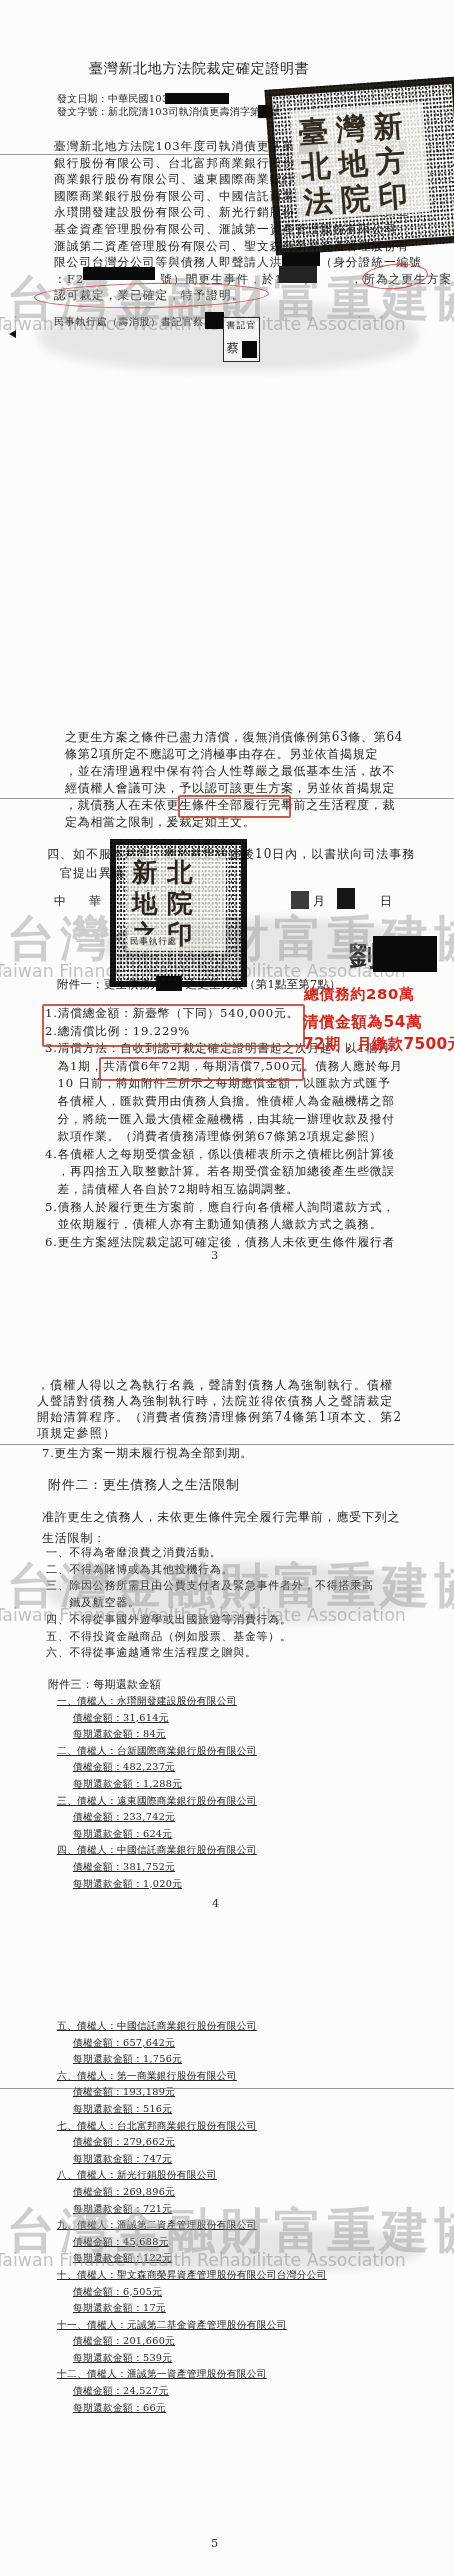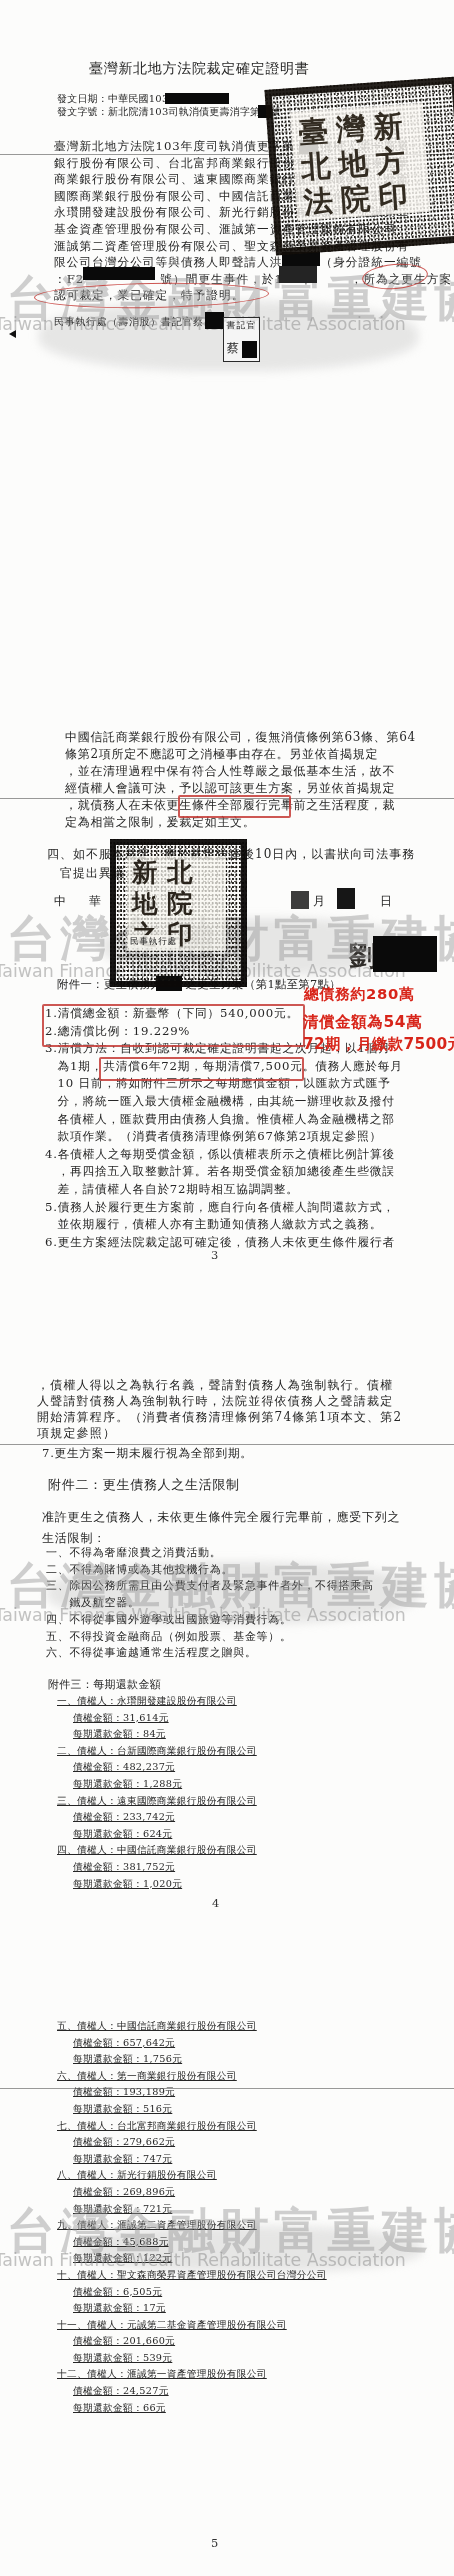--- a/index.html
+++ b/index.html
@@ -143,21 +143,21 @@
   </div>
 
   <div class="abs stamp1 speckle">
     <div class="s1inner">臺灣新北地方法院印</div>
   </div>
 
   <div class="abs redpen oval" style="left:362px;top:264px;width:64px;height:23px;transform:rotate(-5deg);"></div>
   <div class="abs redpen oval" style="left:34px;top:283px;width:233px;height:23px;transform:rotate(-1deg);"></div>
 
   <div class="abs ruling">
-      <div class="ln">中國信託商業銀行股份有限公司，復無消債條例第63條、第64</div>
+      <div class="ln">之更生方案之條件已盡力清償，復無消債條例第63條、第64</div>
       <div class="ln">條第2項所定不應認可之消極事由存在。另並依首揭規定</div>
       <div class="ln">，並在清理過程中保有符合人性尊嚴之最低基本生活，故不</div>
       <div class="ln">經債權人會議可決，予以認可該更生方案，另並依首揭規定</div>
       <div class="ln">，就債務人在未依更生條件全部履行完畢前之生活程度，裁</div>
       <div class="ln">定為相當之限制，爰裁定如主文。</div>
     </div>
   <div class="abs appeal">
       <div class="ln">四、如不服本裁定，應於裁定送達後10日內，以書狀向司法事務</div>
       <div class="ln">　官提出異議</div>
     </div>
@@ -179,22 +179,22 @@
   <div class="abs rd" style="left:373px;top:936px;width:64px;height:36px;"></div>
 
   <div class="abs att1head">附件一：更生債務人洪　之更生方案（第1點至第7點）</div>
   <div class="abs rd" style="left:156px;top:976px;width:25.5px;height:14.8px;"></div>
   <div class="abs items1">
       <div class="ln">1.清償總金額：新臺幣（下同）540,000元。</div>
       <div class="ln">2.總清償比例：19.229%</div>
       <div class="ln">3.清償方法：自收到認可裁定確定證明書起之次月起，以1個月</div>
       <div class="ln">　為1期，共清償6年72期，每期清償7,500元。債務人應於每月</div>
       <div class="ln">　10 日前，將如附件三所示之每期應償金額，以匯款方式匯予</div>
+      <div class="ln">　各債權人，匯款費用由債務人負擔。惟債權人為金融機構之部</div>
       <div class="ln">　分，將統一匯入最大債權金融機構，由其統一辦理收款及撥付</div>
-      <div class="ln">　各債權人，匯款費用由債務人負擔。惟債權人為金融機構之部</div>
       <div class="ln">　款項作業。（消費者債務清理條例第67條第2項規定參照）</div>
       <div class="ln">4.各債權人之每期受償金額，係以債權表所示之債權比例計算後</div>
       <div class="ln">　，再四捨五入取整數計算。若各期受償金額加總後產生些微誤</div>
       <div class="ln">　差，請債權人各自於72期時相互協調調整。</div>
       <div class="ln">5.債務人於履行更生方案前，應自行向各債權人詢問還款方式，</div>
       <div class="ln">　並依期履行，債權人亦有主動通知債務人繳款方式之義務。</div>
       <div class="ln">6.更生方案經法院裁定認可確定後，債務人未依更生條件履行者</div>
     </div>
 
   <div class="abs redpen rbox" style="left:42px;top:1004px;width:259px;height:39px;"></div>

